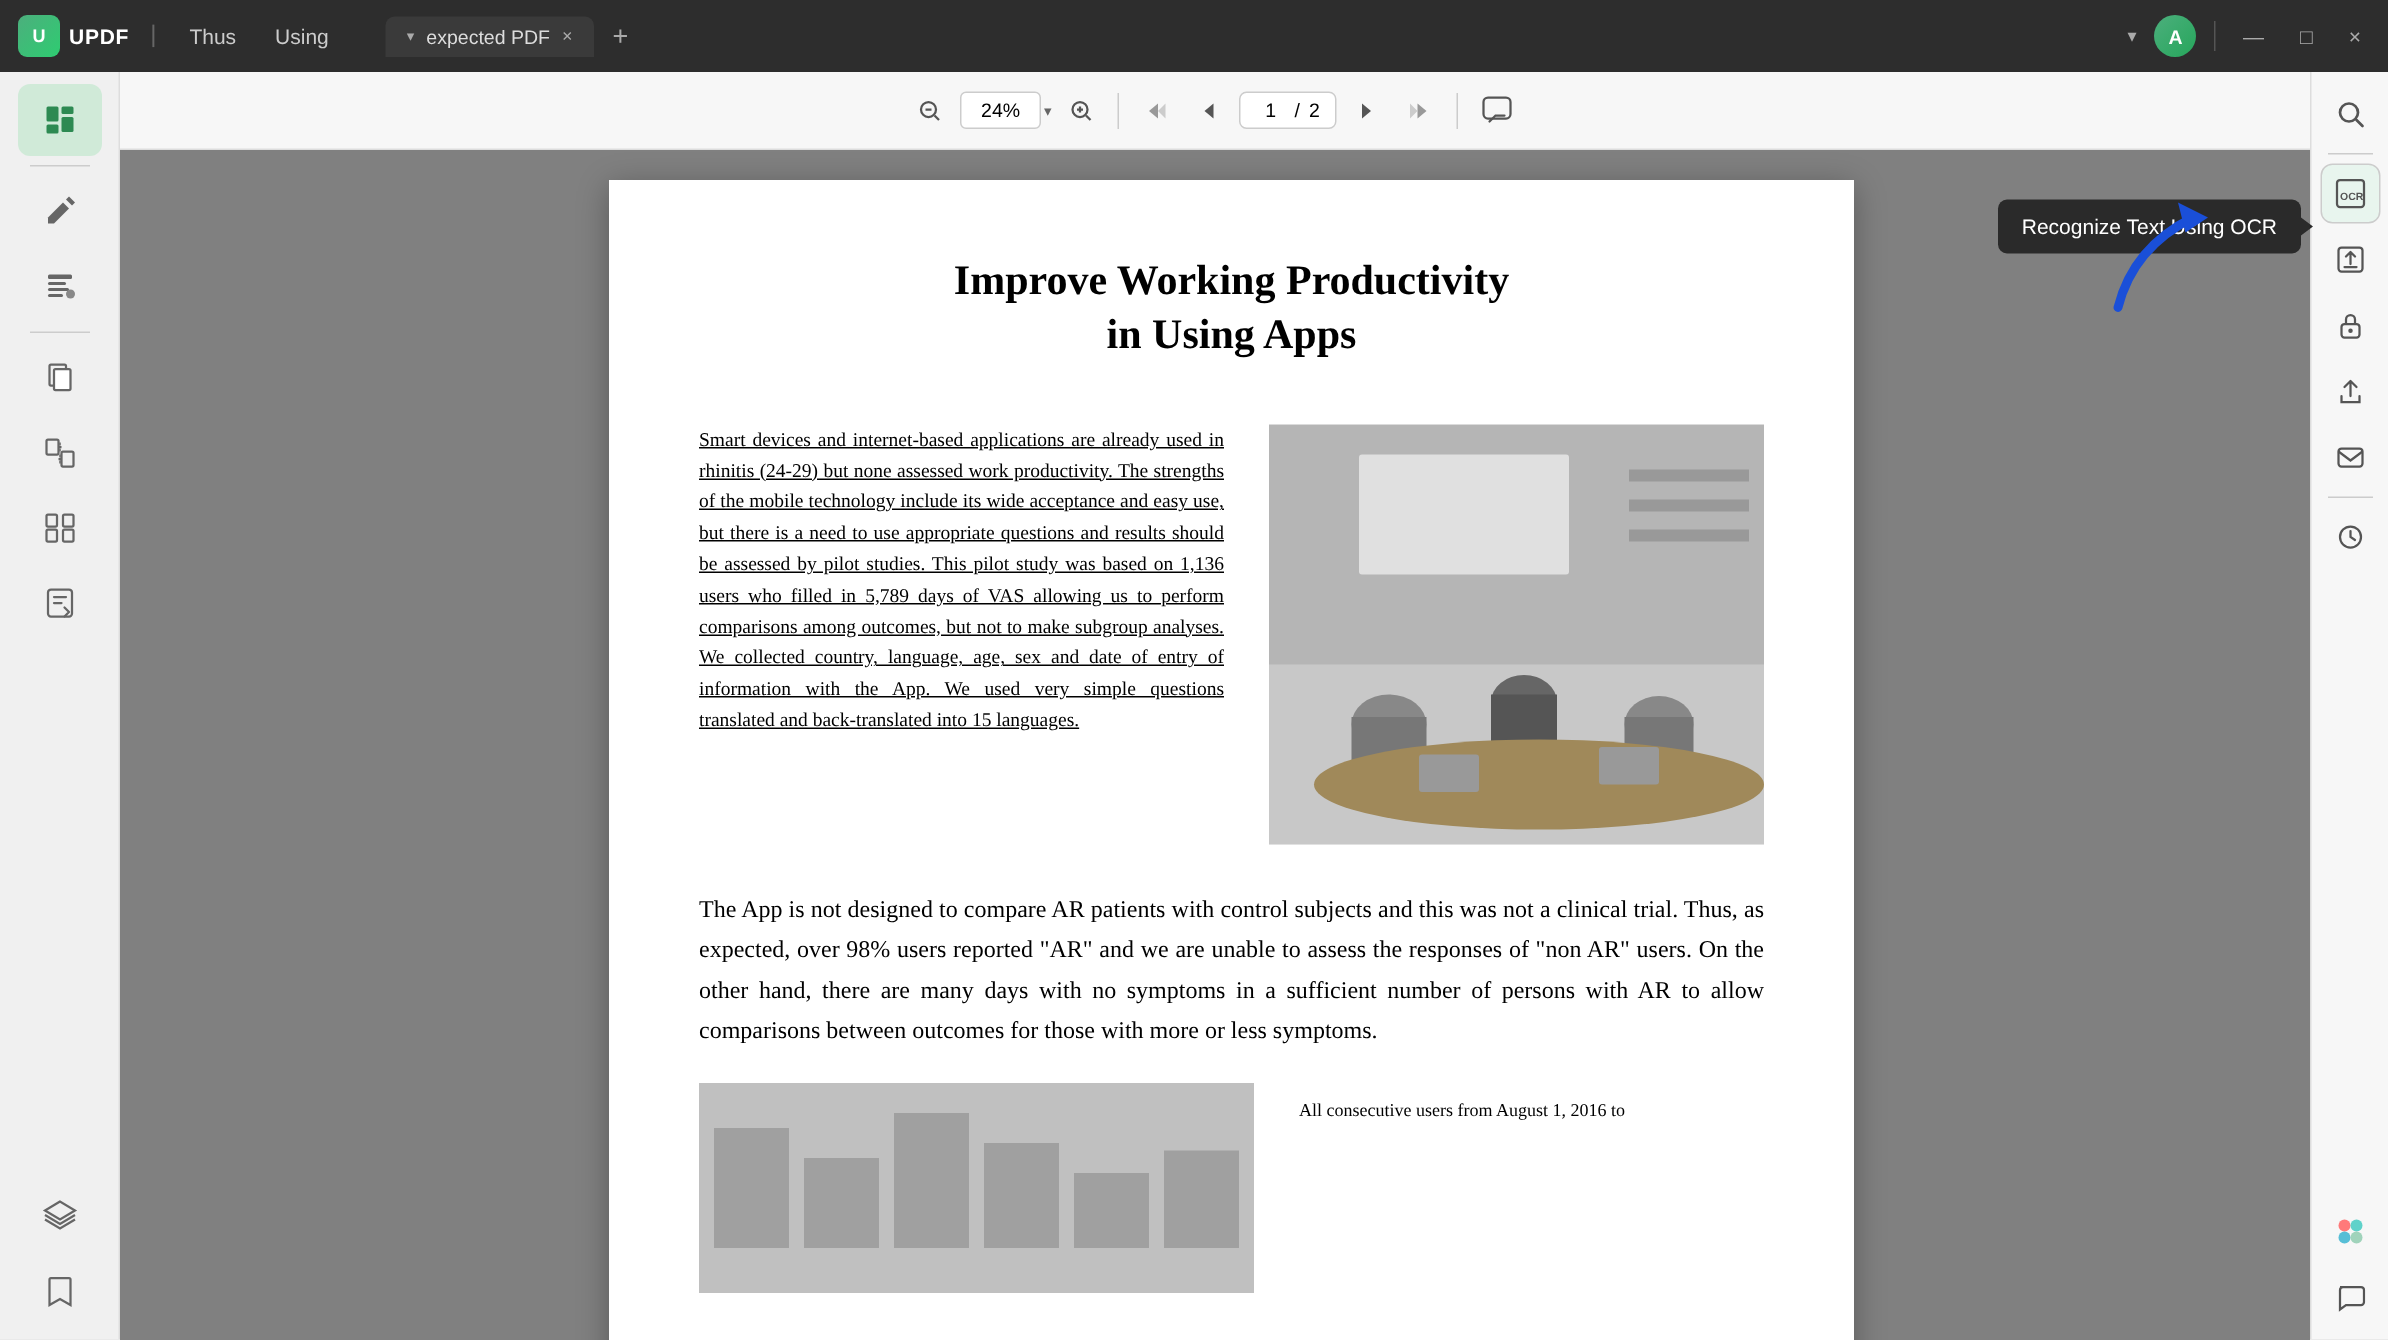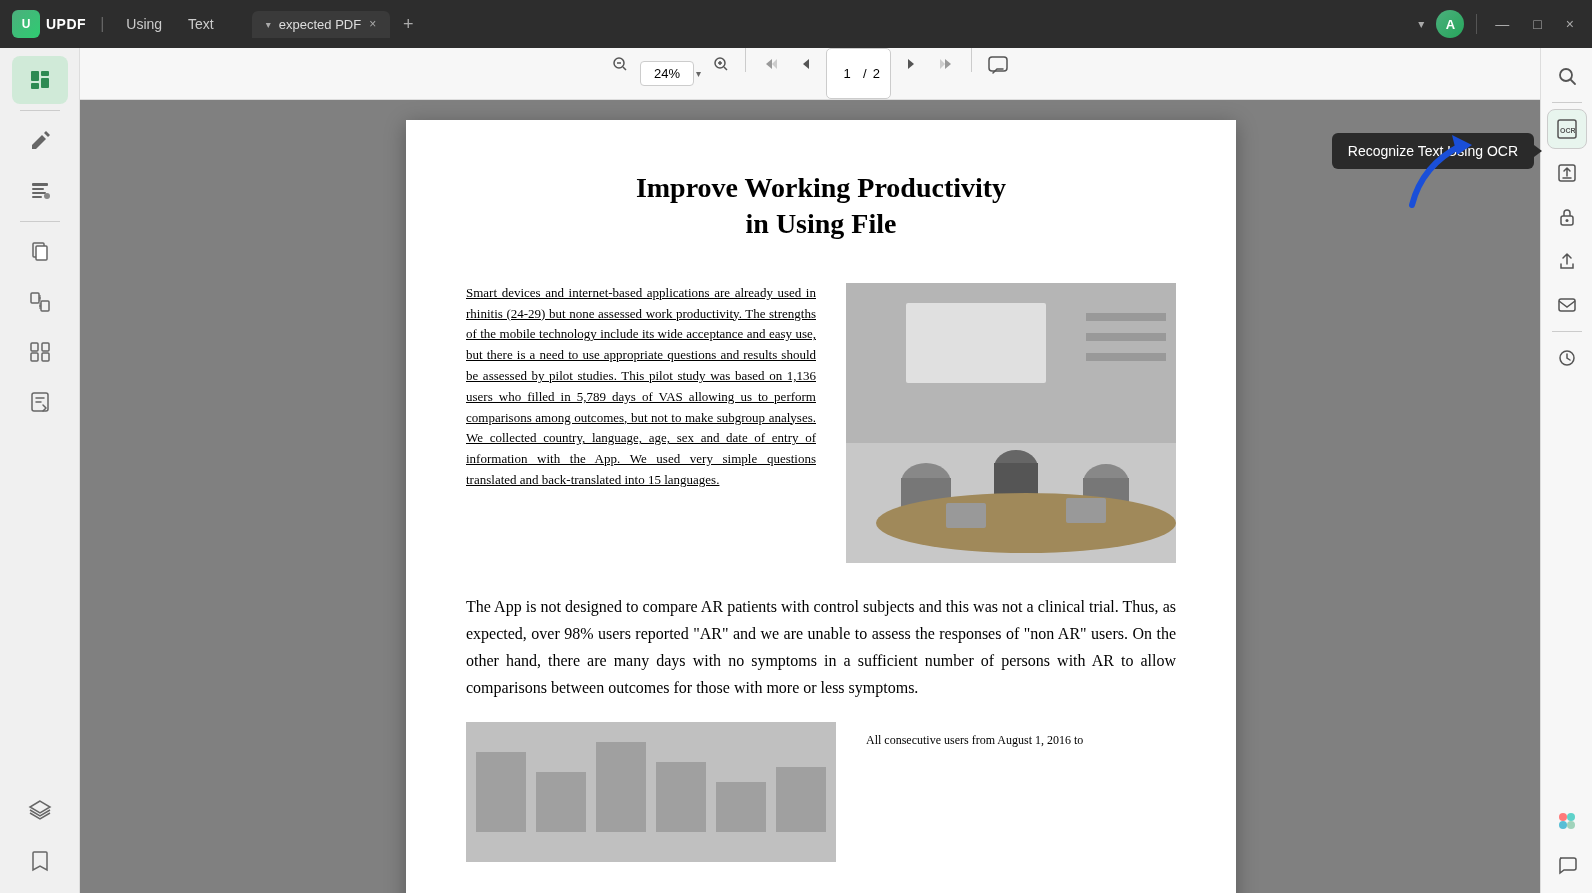--- a/index.html
+++ b/index.html
@@ -121,20 +121,21 @@
     }
     .sidebar-item.active { background: #d0ead8; color: #2d8a52; }
     .sidebar-sep { width: 40px; height: 1px; background: #ccc; margin: 4px 0; }
 
     
     .toolbar {
       height: 52px;
       background: #f7f7f7;
       border-bottom: 1px solid #ddd;
       display: flex;
+      align-items: center;
       justify-content: center;
       gap: 4px;
       flex-shrink: 0;
       padding: 0 12px;
       position: relative;
     }
     .toolbar-btn {
       width: 32px;
       height: 32px;
       display: flex;
@@ -299,22 +300,22 @@
 <body>
 
 <div class="title-bar">
   <div class="updf-logo">
     <div class="updf-logo-icon">
       <span>U</span>
     </div>
     <span class="updf-text">UPDF</span>
   </div>
   <span class="title-bar-sep">|</span>
+  <span class="title-bar-menu">Thus</span>
   <span class="title-bar-menu">Using</span>
-  <span class="title-bar-menu">Text</span>
 
   <div class="tab-area">
     <div class="tab">
       <span class="tab-dropdown">▾</span>
       <span>expected PDF</span>
       <span class="tab-close">×</span>
     </div>
     <div class="tab-add">+</div>
   </div>
 
@@ -464,21 +465,21 @@
           <rect x="2" y="2" width="18" height="14" rx="3" stroke="#555" stroke-width="1.5" fill="none"></rect>
           <path d="M6 18l4-4h6" stroke="#555" stroke-width="1.5" stroke-linecap="round"></path>
         </svg>
       </div>
     </div>
 
     <div class="pdf-viewer">
       <div class="pdf-page">
         <div class="pdf-title">
           <span>Improve Working Productivity</span><br>
-          <span>in Using File</span>
+          <span>in Using Apps</span>
         </div>
 
         <div class="pdf-content">
           <div class="pdf-text-col">
             <p>Smart devices and internet-based applications are already used in rhinitis (24-29) but none assessed work productivity. The strengths of the mobile technology include its wide acceptance and easy use, but there is a need to use appropriate questions and results should be assessed by pilot studies. This pilot study was based on 1,136 users who filled in 5,789 days of VAS allowing us to perform comparisons among outcomes, but not to make subgroup analyses. We collected country, language, age, sex and date of entry of information with the App. We used very simple questions translated and back-translated into 15 languages.</p>
           </div>
           <div class="pdf-image-col">
             <div class="pdf-image">
               
               <svg width="100%" height="100%" viewBox="0 0 330 280">

